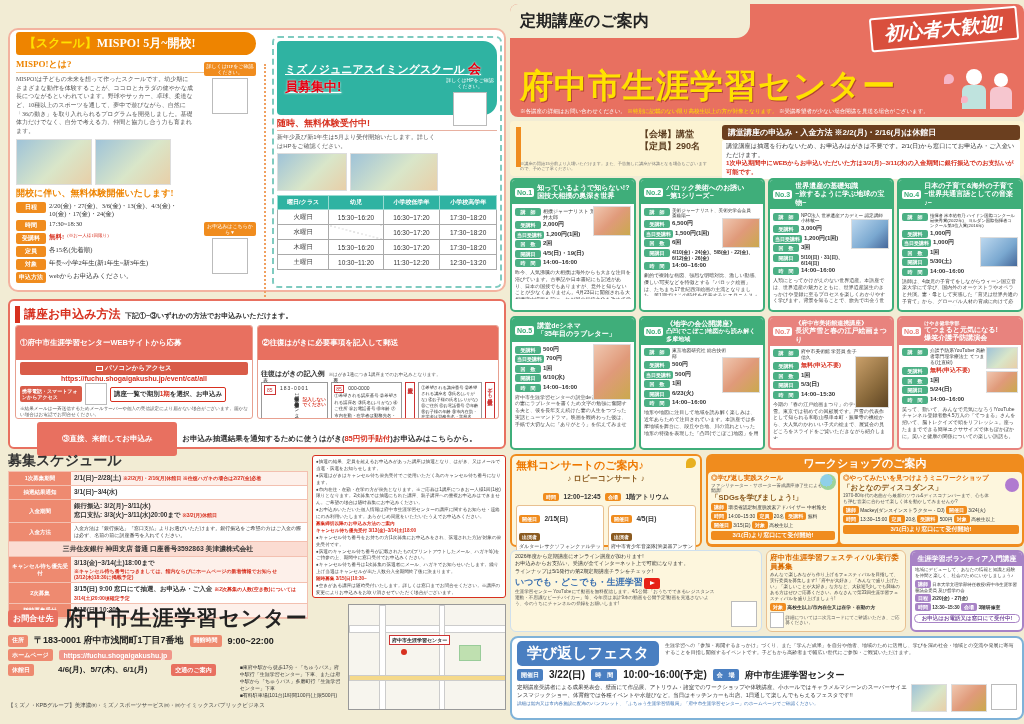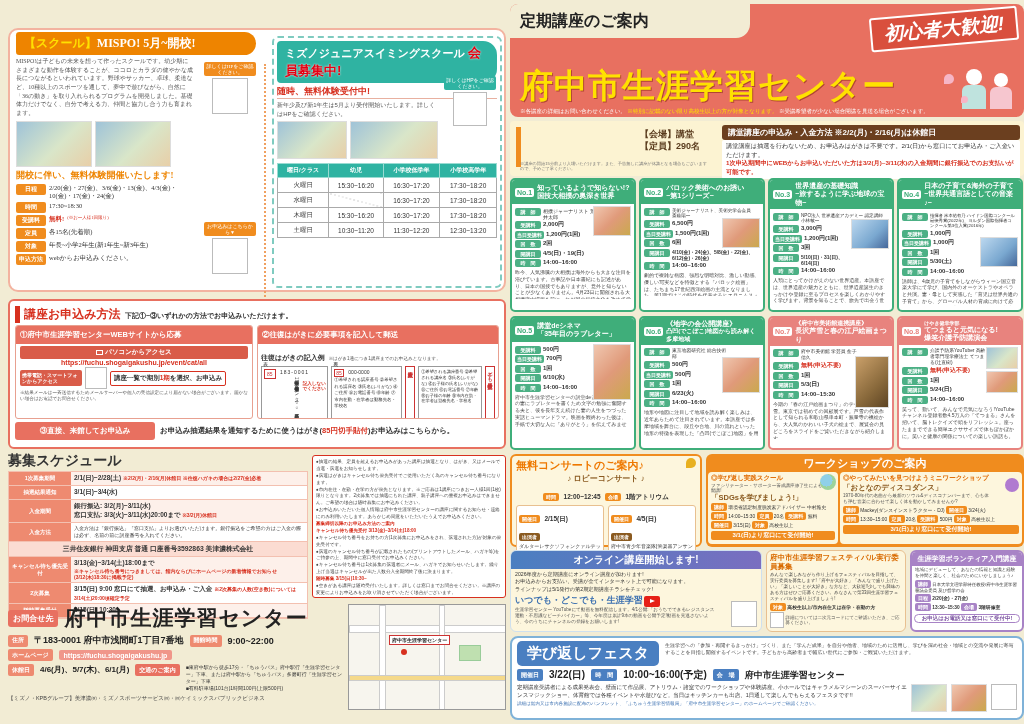--- a/index.html
+++ b/index.html
@@ -18,33 +18,33 @@
   #topleft { left:8px; top:28px; width:498px; height:264px; background:#fff; border:2px solid #f3b3a0; border-radius:10px; }
   #divider { left:254px; top:34px; width:0; height:252px; border-left:2px dotted #f0a060; }
   .mhead { background:#ee8400; color:#fff; font-weight:bold; border-radius:4px 14px 14px 4px; padding:3px 8px; font-size:12px; }
   .mhead .tag { color:#ffe100; }
   .sec-sub { color:#ee8400; font-weight:bold; font-size:9px; border-bottom:1px solid #f3c48e; padding-bottom:1px; }
   .tiny { font-size:6px; line-height:1.45; color:#555; }
   .chip { display:inline-block; background:#f08c1e; color:#fff; font-size:6px; font-weight:bold; border-radius:2px; padding:1px 3px; min-width:30px; text-align:center; vertical-align:top; }
   .frow { display:flex; gap:3px; margin-top:2px; align-items:flex-start; }
   .fval { font-size:6.5px; line-height:1.25; }
   .qrcap { background:#f08c1e; color:#fff; font-size:5px; text-align:center; border-radius:2px; padding:1px; }
-  .zhead { background:#2fb3a2; color:#fff; font-weight:bold; border-radius:4px 14px 14px 4px; padding:3px 8px; font-size:11px; }
+  .zhead { background:#2fb3a2; color:#fff; font-weight:bold; border-radius:4px 14px 14px 4px; padding:19px 8px; font-size:11px;text-decoration:underline; }
   .zhead .rec { color:#e50012; font-size:13px; font-weight:900; text-shadow:0 0 2px #fff; }
   .ztbl { border-collapse:collapse; width:100%; font-size:6.5px; }
   .ztbl th { background:#2fb3a2; color:#fff; font-weight:bold; border:1px solid #9adbd2; padding:2px; font-size:6px; }
   .ztbl td { border:1px solid #aaa; background:#fff; text-align:center; padding:2.5px 1px; }
   .diag { background:linear-gradient(to top right,#fff 49%,#999 49.5%,#fff 50.5%) !important; }
 
   
   #apply { left:8px; top:299px; width:498px; height:150px; background:#fff; border:2px solid #e87060; border-radius:6px; padding:3px 5px; }
   .apt { color:#d7301f; font-weight:900; font-size:12px; border-left:5px solid #d7301f; padding-left:4px; display:inline-block; }
   .apsub { font-size:7px; font-weight:bold; color:#333; }
   .subbox { border:1px solid #e8a090; border-radius:3px; overflow:hidden; background:#fff; }
-  .subhead { background:#e87060; color:#fff; font-weight:bold; font-size:7.5px; padding:4px 4px; }
+  .subhead { background:#e87060; color:#fff; font-weight:bold; font-size:7.5px; padding:12px 4px; }
   .pcbar { background:#d95c49; color:#fff; font-size:6.5px; font-weight:bold; text-align:center; border-radius:2px; padding:2px; }
   .url { color:#d7301f; font-weight:bold; font-size:7px; text-align:center; }
   .stepbox { border:1px solid #d7301f; border-radius:2px; font-size:6.5px; font-weight:bold; padding:2px 3px; color:#333; }
   .red { color:#d7301f; }
   .postcard { border:1px solid #999; background:#fff; font-size:4.5px; position:relative; }
   .vert { writing-mode:vertical-rl; font-size:4.5px; line-height:1.3; }
   .sidetag { writing-mode:vertical-rl; background:#fff; border:1px solid #c33; color:#c33; font-size:5px; font-weight:bold; padding:1px; }
 
   
   #sched { left:8px; top:452px; width:300px; height:148px; }
@@ -132,20 +132,21 @@
   .blchip { display:inline-block; background:#4a7fc1; color:#fff; font-size:6px; font-weight:bold; border-radius:2px; padding:1.5px 4px; }
   .festaval { font-size:10px; font-weight:900; color:#222; }
 </style>
 </head>
 <body>
 
 <div id="topleft" class="abs">
 
   <div class="abs" style="left:6px;top:2px;width:240px;height:252px;font-family:Liberation Serif, serif;">
     <div class="mhead"><span class="tag">【スクール】</span><span>MISPO! 5月~開校!</span></div>
+    <div class="sec-sub" style="margin-top:3px;">MISPO!とは?</div>
     <div class="tiny" style="margin-top:2px;width:178px;">MISPO!は子どもの未来を想って作ったスクールです。幼少期にさまざまな動作を体験することが、ココロとカラダの健やかな成長につながるといわれています。野球やサッカー、卓球、柔道など、10種以上のスポーツを通して、夢中で遊びながら、自然に「36の動き」を取り入れられるプログラムを開発しました。基礎体力だけでなく、自分で考える力、仲間と協力し合う力も育まれます。</div>
     <div class="abs" style="right:0;top:30px;width:52px;">
       <div class="qrcap">詳しくはHPをご確認ください。</div>
       <div class="qr" style="width:36px;height:36px;margin:2px auto;"></div>
     </div>
     <div style="display:flex;gap:3px;margin-top:3px;">
       <div class="ph" style="width:76px;height:46px;"></div>
       <div class="ph" style="width:76px;height:46px;"></div>
     </div>
     <div style="color:#ee8400;font-weight:900;font-size:9px;margin-top:2px;">開校に伴い、無料体験開催いたします!</div>
@@ -269,21 +270,21 @@
           </div>
           <div class="sidetag">大人教室用</div>
           <div class="postcard" style="width:70px;height:62px;">
             <div style="font-size:4.2px;line-height:1.4;padding:2px;">①希望される講座番号 ②希望される講座名 ③氏名(ふりがな) ④お子様の氏名(ふりがな) ⑤ご住所 ⑥お電話番号 ⑦年齢 ⑧お子様の年齢 ⑨市内在勤・在学者は勤務先名・学校名</div>
           </div>
           <div class="sidetag">子ども・親子教室用</div>
         </div>
       </div>
     </div>
   </div>
-  <div style="display:flex;gap:5px;margin-top:3px;align-items:center;">
+  <div style="display:flex;gap:5px;margin-top:3px;align-items:center;justify-content:center;">
     <div class="subhead" style="border-radius:3px;width:140px;text-align:center;">③直接、来館してお申込み</div>
     <div style="font-size:7.5px;font-weight:bold;"><span>お申込み抽選結果を通知するために使うはがき(</span><span class="red">85円切手貼付</span><span>)お申込みはこちらから。</span></div>
   </div>
 </div>
 
 <div id="sched" class="abs">
   <div style="font-size:14px;font-weight:900;">募集スケジュール</div>
   <div style="border:1px solid #f3c0b0;margin-top:1px;">
     <div class="srow">
         <div class="slab">1次募集期間</div>
@@ -341,21 +342,21 @@
   <div style="display:flex;gap:6px;align-items:center;margin-top:2px;">
     <span class="clab">住所</span>
     <span class="cval">〒183-0001 府中市浅間町1丁目7番地</span>
     <span class="clab">開館時間</span>
     <span class="cval">9:00~22:00</span>
   </div>
   <div style="display:flex;gap:6px;align-items:center;margin-top:2px;">
     <span class="clab">ホームページ</span>
     <span class="hpbox">https://fuchu.shogaigakushu.jp</span>
   </div>
-  <div style="display:flex;gap:6px;margin-top:3px;align-items:flex-start;width:336px;">
+  <div style="display:flex;gap:24px;margin-top:3px;align-items:flex-start;width:336px;">
     <span class="clab">休館日</span>
     <span class="cval" style="font-size:8px;">4/6(月)、5/7(木)、6/1(月)</span>
     <span class="clab" style="background:#e87060;">交通のご案内</span>
     <span style="font-size:5px;line-height:1.4;flex:1;"><span>■東府中駅から徒歩17分・「ちゅうバス」府中駅行「生涯学習センター」下車、または府中駅から「ちゅうバス」多磨町行「生涯学習センター」下車</span><br><span>■有料駐車場(101台)1時間100円(上限500円)</span></span>
   </div>
   <div style="font-size:5.5px;color:#444;margin-top:3px;">【ミズノ・KPBグループ】美津濃㈱・ミズノスポーツサービス㈱・㈱ケイミックスパブリックビジネス</div>
   <div id="map" class="abs">
     <div class="road" style="left:0;top:20px;width:158px;height:8px;"></div>
     <div class="road" style="left:30px;top:0;width:7px;height:106px;"></div>
     <div class="road" style="left:90px;top:0;width:6px;height:106px;"></div>
@@ -735,21 +736,20 @@
       <div style="font-size:4.6px;color:#555;line-height:1.3;width:150px;">1970-80年代の名曲から最新のソウル&amp;ディスコナンバーまで、心も体も弾む音楽に合わせて楽しく体を動かしてみませんか?</div>
       <div style="font-size:4.8px;margin-top:1px;"><span class="ochip">講師</span> <span>Mackey(ダンスインストラクター・DJ)</span> <span class="ochip">開催日</span> <span>3/24(火)</span></div>
       <div style="font-size:4.8px;margin-top:1px;"><span class="ochip">時間</span> <span>13:30~15:00</span> <span class="ochip">定員</span> <span>20名</span> <span class="ochip">受講料</span> <span>500円</span> <span class="ochip">対象</span> <span>高校生以上</span></div>
       <div class="wsbanner">3/1(日)より窓口にて受付開始!</div>
       <div class="abs" style="right:3px;top:6px;width:14px;height:14px;background:#b07ad0;border-radius:50%;"></div>
     </div>
   </div>
 </div>
 
 <div id="online" class="abs">
-  <div class="onh">オンライン講座開始します!</div>
   <div style="padding:2px 4px;font-size:5.2px;line-height:1.4;">
     <div>2026年度から定期講座にオンライン講座が加わります!</div>
     <div>お申込みからお支払い、受講が全てインターネット上で可能になります。</div>
     <div>ラインナップは5/1発行の第2期定期講座チラシをチェック!</div>
     <div style="margin-top:1px;"><span class="slogan">いつでも・どこでも・生涯学習</span> <span class="ytbadge"></span></div>
     <div style="font-size:4.6px;color:#555;line-height:1.35;width:200px;">生涯学習センター YouTubeにて動画を無料配信します。4/1公開:「おうちでできるレジスタンス運動・不思議なビーチバイカー」等、今年度は累計9本の動画を公開予定!動画を見逃さないよう、今のうちにチャンネルの登録をお願いします!</div>
   </div>
   <div class="qr abs" style="right:4px;bottom:4px;width:26px;height:26px;"></div>
 </div>
 

